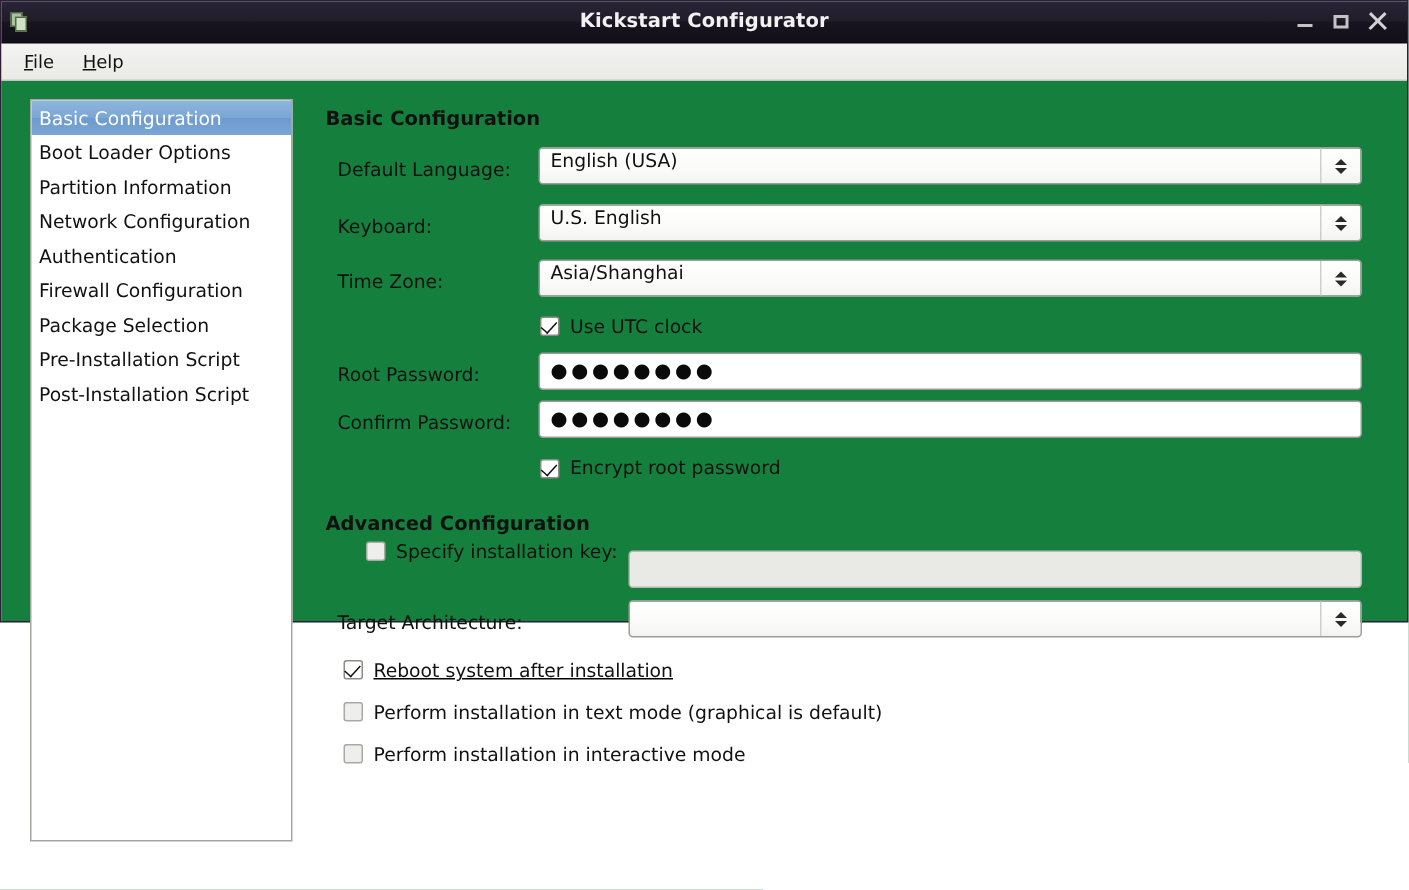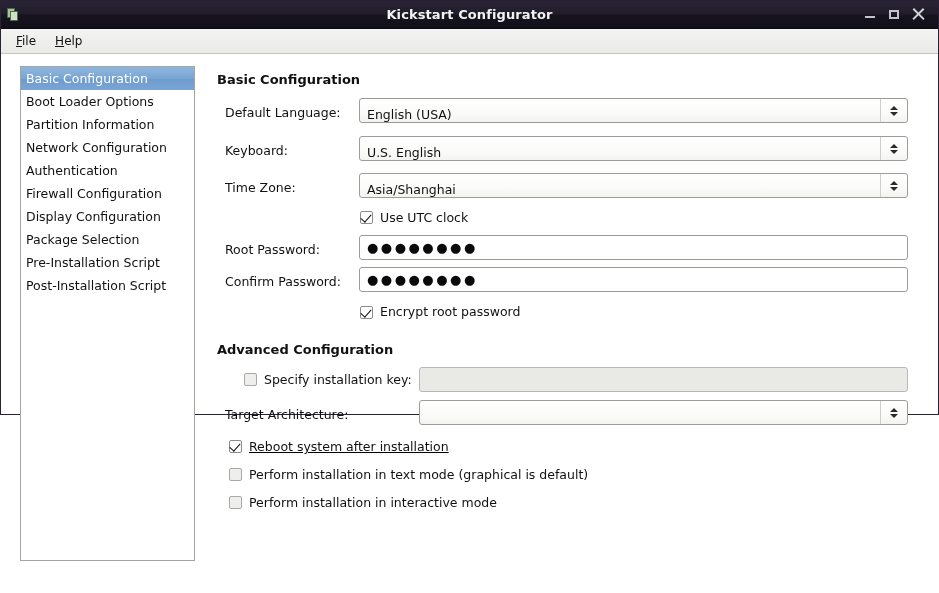--- a/index.html
+++ b/index.html
@@ -119,21 +119,21 @@
     font-size: 12px;
     color: #111;
     line-height: 14px;
   }
   .menu-item u { text-decoration: underline; }
 
   
   .content {
     flex: 1;
     position: relative;
-    background: #ffffff;
+    background: #15803d;
   }
 
   
   .sidebar {
     position: absolute;
     left: 19px;
     top: 12px;
     width: 175px;
     height: 495px;
     background: #ffffff;
@@ -177,21 +177,21 @@
 
   
   .combo {
     position: absolute;
     height: 25px;
     box-sizing: border-box;
     background: linear-gradient(to bottom, #ffffff 0%, #fbfbfa 60%, #f3f3f1 100%);
     border: 1px solid #9d9d98;
     border-radius: 3px;
     display: flex;
-    align-items: flex-end;
+    align-items: flex-start;
   }
   .combo .val {
     padding-left: 7px;
     font-size: 12.5px;
     color: #111;
     white-space: nowrap;
     overflow: hidden;
   }
   .combo .spin {
     margin-left: auto;
@@ -301,21 +301,20 @@
 
   <div class="content">
 
     <div class="sidebar">
       <div class="side-item selected">Basic Configuration</div>
       <div class="side-item">Boot Loader Options</div>
       <div class="side-item">Partition Information</div>
       <div class="side-item">Network Configuration</div>
       <div class="side-item">Authentication</div>
       <div class="side-item">Firewall Configuration</div>
-      <div class="side-item">Display Configuration</div>
       <div class="side-item">Package Selection</div>
       <div class="side-item">Pre-Installation Script</div>
       <div class="side-item">Post-Installation Script</div>
     </div>
 
     <div class="panel">
 
       <div class="section-title" style="left:1px; top:18px;">Basic Configuration</div>
 
       <div class="form-label" style="left:9px; top:51px;">Default Language:</div>
@@ -364,21 +363,21 @@
 
       <div class="cbrow" style="left:144px; top:250px;align-items:flex-end;">
         <div class="cbox">
             <div class="tick"></div>
           </div>
         <div class="cblabel">Encrypt root password</div>
       </div>
 
       <div class="section-title" style="left:1px; top:288px;">Advanced Configuration</div>
 
-      <div class="cbrow" style="left:13px; top:318px;padding-left:15px;">
+      <div class="cbrow" style="left:13px; top:306px;padding-left:15px;">
         <div class="cbox off"></div>
         <div class="cblabel">Specify installation key:</div>
       </div>
       <div class="entry disabled" style="left:203px; top:313px; width:489px;">
         <div class="pw"></div>
       </div>
 
       <div class="form-label" style="left:9px; top:353px;">Target Architecture:</div>
       <div class="combo" style="left:203px; top:346px; width:489px;">
         <div class="spin">

